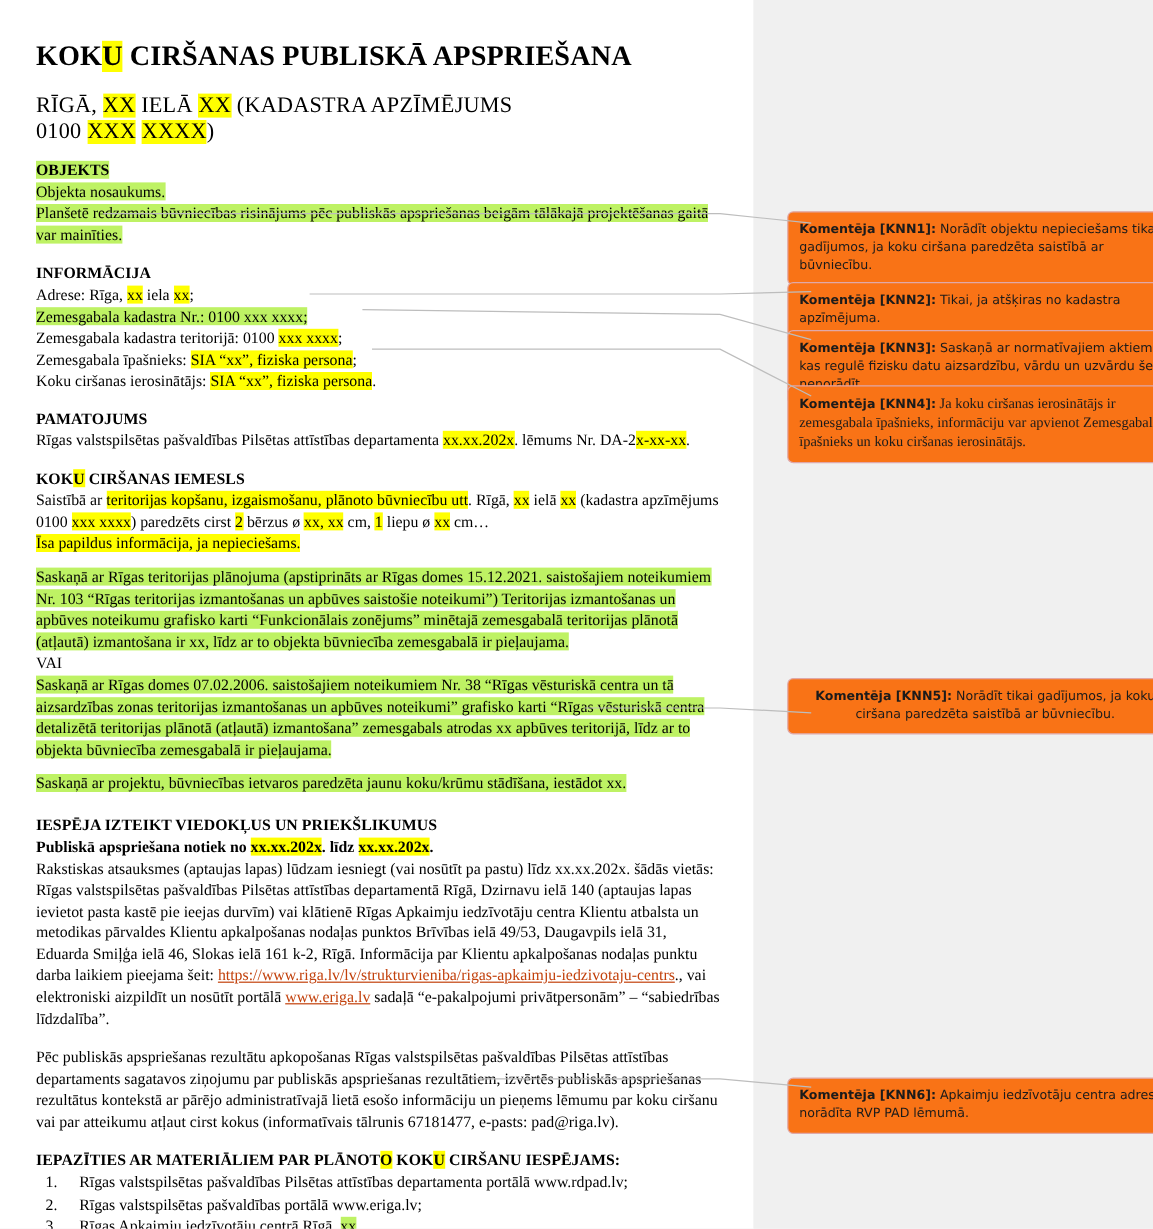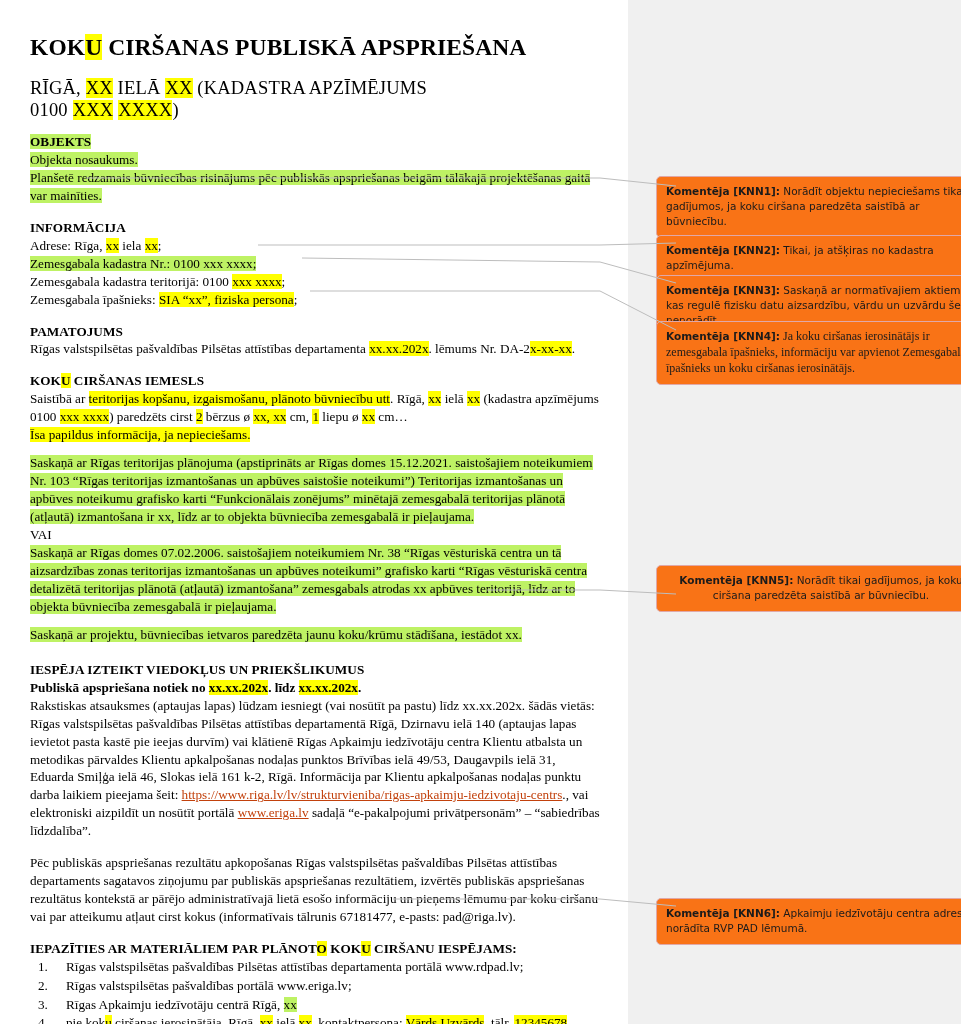--- a/index.html
+++ b/index.html
@@ -130,20 +130,21 @@
     <p class="body"><span class="ch">Objekta nosaukums.</span></p>
     <p class="body"><span class="ch">Planšetē redzamais būvniecības risinājums pēc publiskās apspriešanas beigām tālākajā projektēšanas gaitā var mainīties.</span></p>
 
     <div class="gap-md"></div>
 
     <h2 class="sec"><span>INFORMĀCIJA</span></h2>
     <p class="body"><span>Adrese: Rīga, </span><span class="hl">xx</span><span> iela </span><span class="hl">xx</span><span>;</span></p>
     <p class="body"><span class="ch">Zemesgabala kadastra Nr.: 0100 xxx xxxx;</span></p>
     <p class="body"><span>Zemesgabala kadastra teritorijā: 0100 </span><span class="hl">xxx xxxx</span><span>;</span></p>
     <p class="body"><span>Zemesgabala īpašnieks: </span><span class="hl">SIA “xx”, fiziska persona</span><span>;</span></p>
+    <p class="body"><span>Koku ciršanas ierosinātājs: </span><span class="hl">SIA “xx”, fiziska persona</span><span>.</span></p>
 
     <div class="gap-md"></div>
 
     <h2 class="sec"><span>PAMATOJUMS</span></h2>
     <p class="body"><span>Rīgas valstspilsētas pašvaldības Pilsētas attīstības departamenta </span><span class="hl">xx.xx.202x</span><span>. lēmums Nr. DA-2</span><span class="hl">x-xx-xx</span><span>.</span></p>
 
     <div class="gap-md"></div>
 
     <h2 class="sec"><span>KOK</span><span class="hl">U</span><span> CIRŠANAS IEMESLS</span></h2>
     <p class="body"><span>Saistībā ar </span><span class="hl">teritorijas kopšanu, izgaismošanu, plānoto būvniecību utt</span><span>. Rīgā, </span><span class="hl">xx</span><span> ielā </span><span class="hl">xx</span><span> (kadastra apzīmējums 0100 </span><span class="hl">xxx xxxx</span><span>) paredzēts cirst </span><span class="hl">2</span><span> bērzus ø </span><span class="hl">xx, xx</span><span> cm, </span><span class="hl">1</span><span> liepu ø </span><span class="hl">xx</span><span> cm…</span></p>

